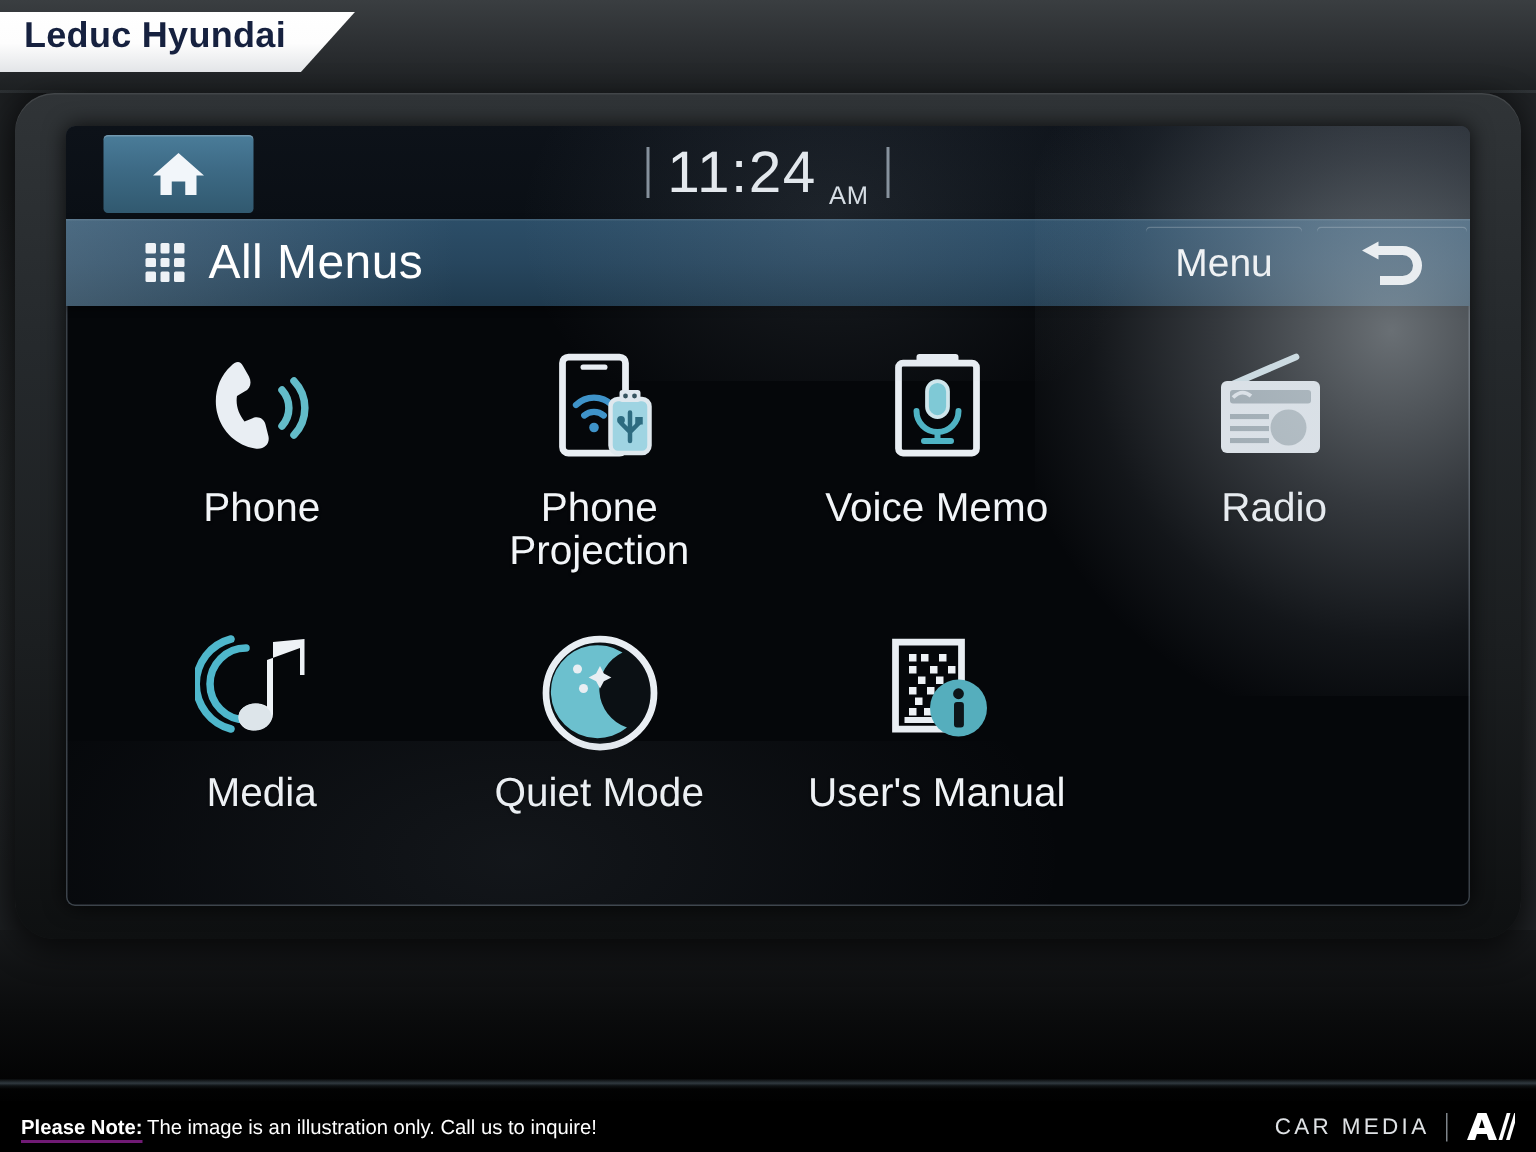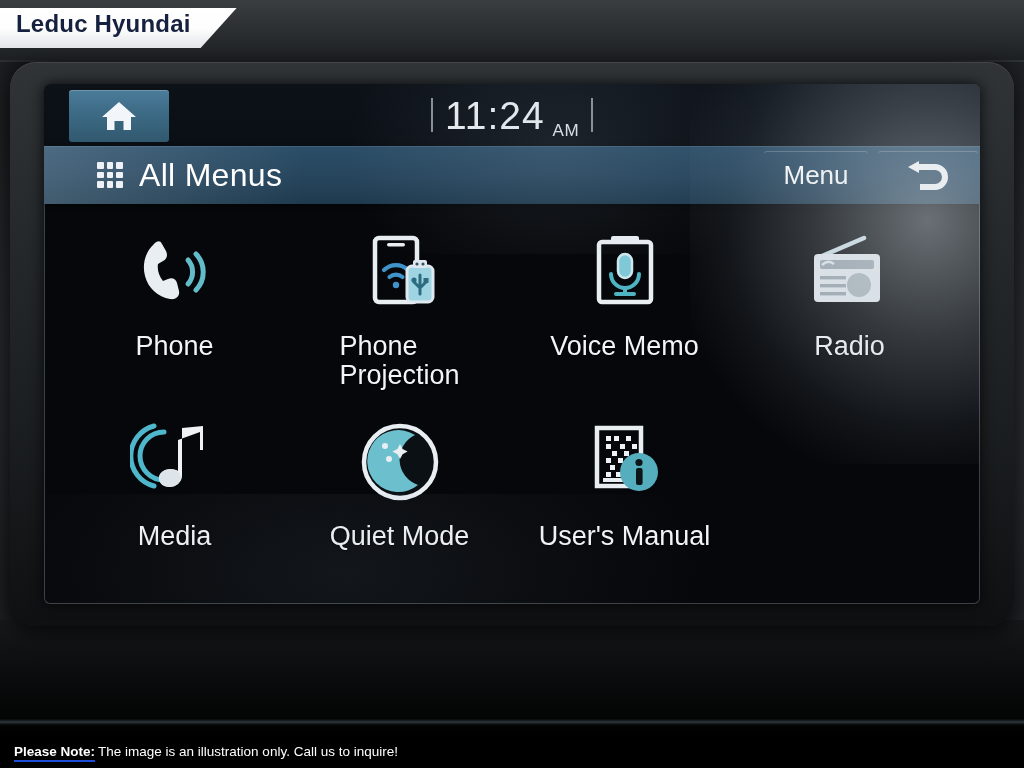--- a/index.html
+++ b/index.html
@@ -145,35 +145,35 @@
     position:relative; z-index:3;
     display:grid; grid-template-columns:repeat(4,1fr);
     row-gap:4px; padding:14px 18px 0 18px;
   }
   .cell {
     height:186px; display:flex; flex-direction:column;
     align-items:center; justify-content:flex-start; padding-top:6px;
   }
   .cell .art { height:96px; display:flex; align-items:center; justify-content:center; }
   .cell .lbl {
-    margin-top:12px; font-size:27px; color:#f2f5f8; text-align:left;
+    margin-top:4px; font-size:27px; color:#f2f5f8; text-align:center;
     line-height:1.07; text-shadow:0 1px 2px rgba(0,0,0,.85);
   }
 
   
   .footer {
     position:absolute; left:0; bottom:0; width:1024px; height:34px;
     background:#000; z-index:50;
     display:flex; align-items:center; justify-content:space-between;
     padding:0 14px;
   }
   .note { font-size:13.5px; color:#fff; white-space:nowrap; }
   .note .hl {
     color:#fff; font-weight:bold;
-    border-bottom:2px solid #1d4ed8; padding-bottom:1px; margin-right:3px;
+    border-bottom:2px solid #701a75; padding-bottom:1px; margin-right:3px;
   }
   .note .body { font-weight:normal; }
   .brand { display:flex; align-items:center; gap:11px; }
   .brand-text {
     font-size:15px; color:#dfe2e5; letter-spacing:2.2px; font-weight:400;
   }
   .brand-sep { width:1px; height:19px; background:#7e848a; }
   .brand-mark { display:flex; align-items:baseline; }
 </style>
 </head>
@@ -359,14 +359,25 @@
       <div class="glare-c"></div>
       <div class="glare-r"></div>
       <div class="glare-b"></div>
     </div>
   </div>
 
   <div class="footer">
     <div class="note">
       <span class="hl">Please Note:</span><span class="body">The image is an illustration only. Call us to inquire!</span>
     </div>
+    <div class="brand">
+      <span class="brand-text">CAR MEDIA</span>
+      <span class="brand-sep"></span>
+      <span class="brand-mark">
+        <svg width="34" height="20" viewBox="0 0 34 20">
+          <path d="M2 19 L9 1 L15 1 L22 19 L16.5 19 L15.2 15 L8.6 15 L7.4 19 Z M10 11 L13.8 11 L11.9 5.2 Z" fill="#fff"></path>
+          <path d="M23 19 L28.5 1 L31 1 L25.5 19 Z" fill="#fff"></path>
+          <path d="M28 19 L33.5 1 L36 1 L30.5 19 Z" fill="#fff"></path>
+        </svg>
+      </span>
+    </div>
   </div>
 </div>
 
 </body></html>

